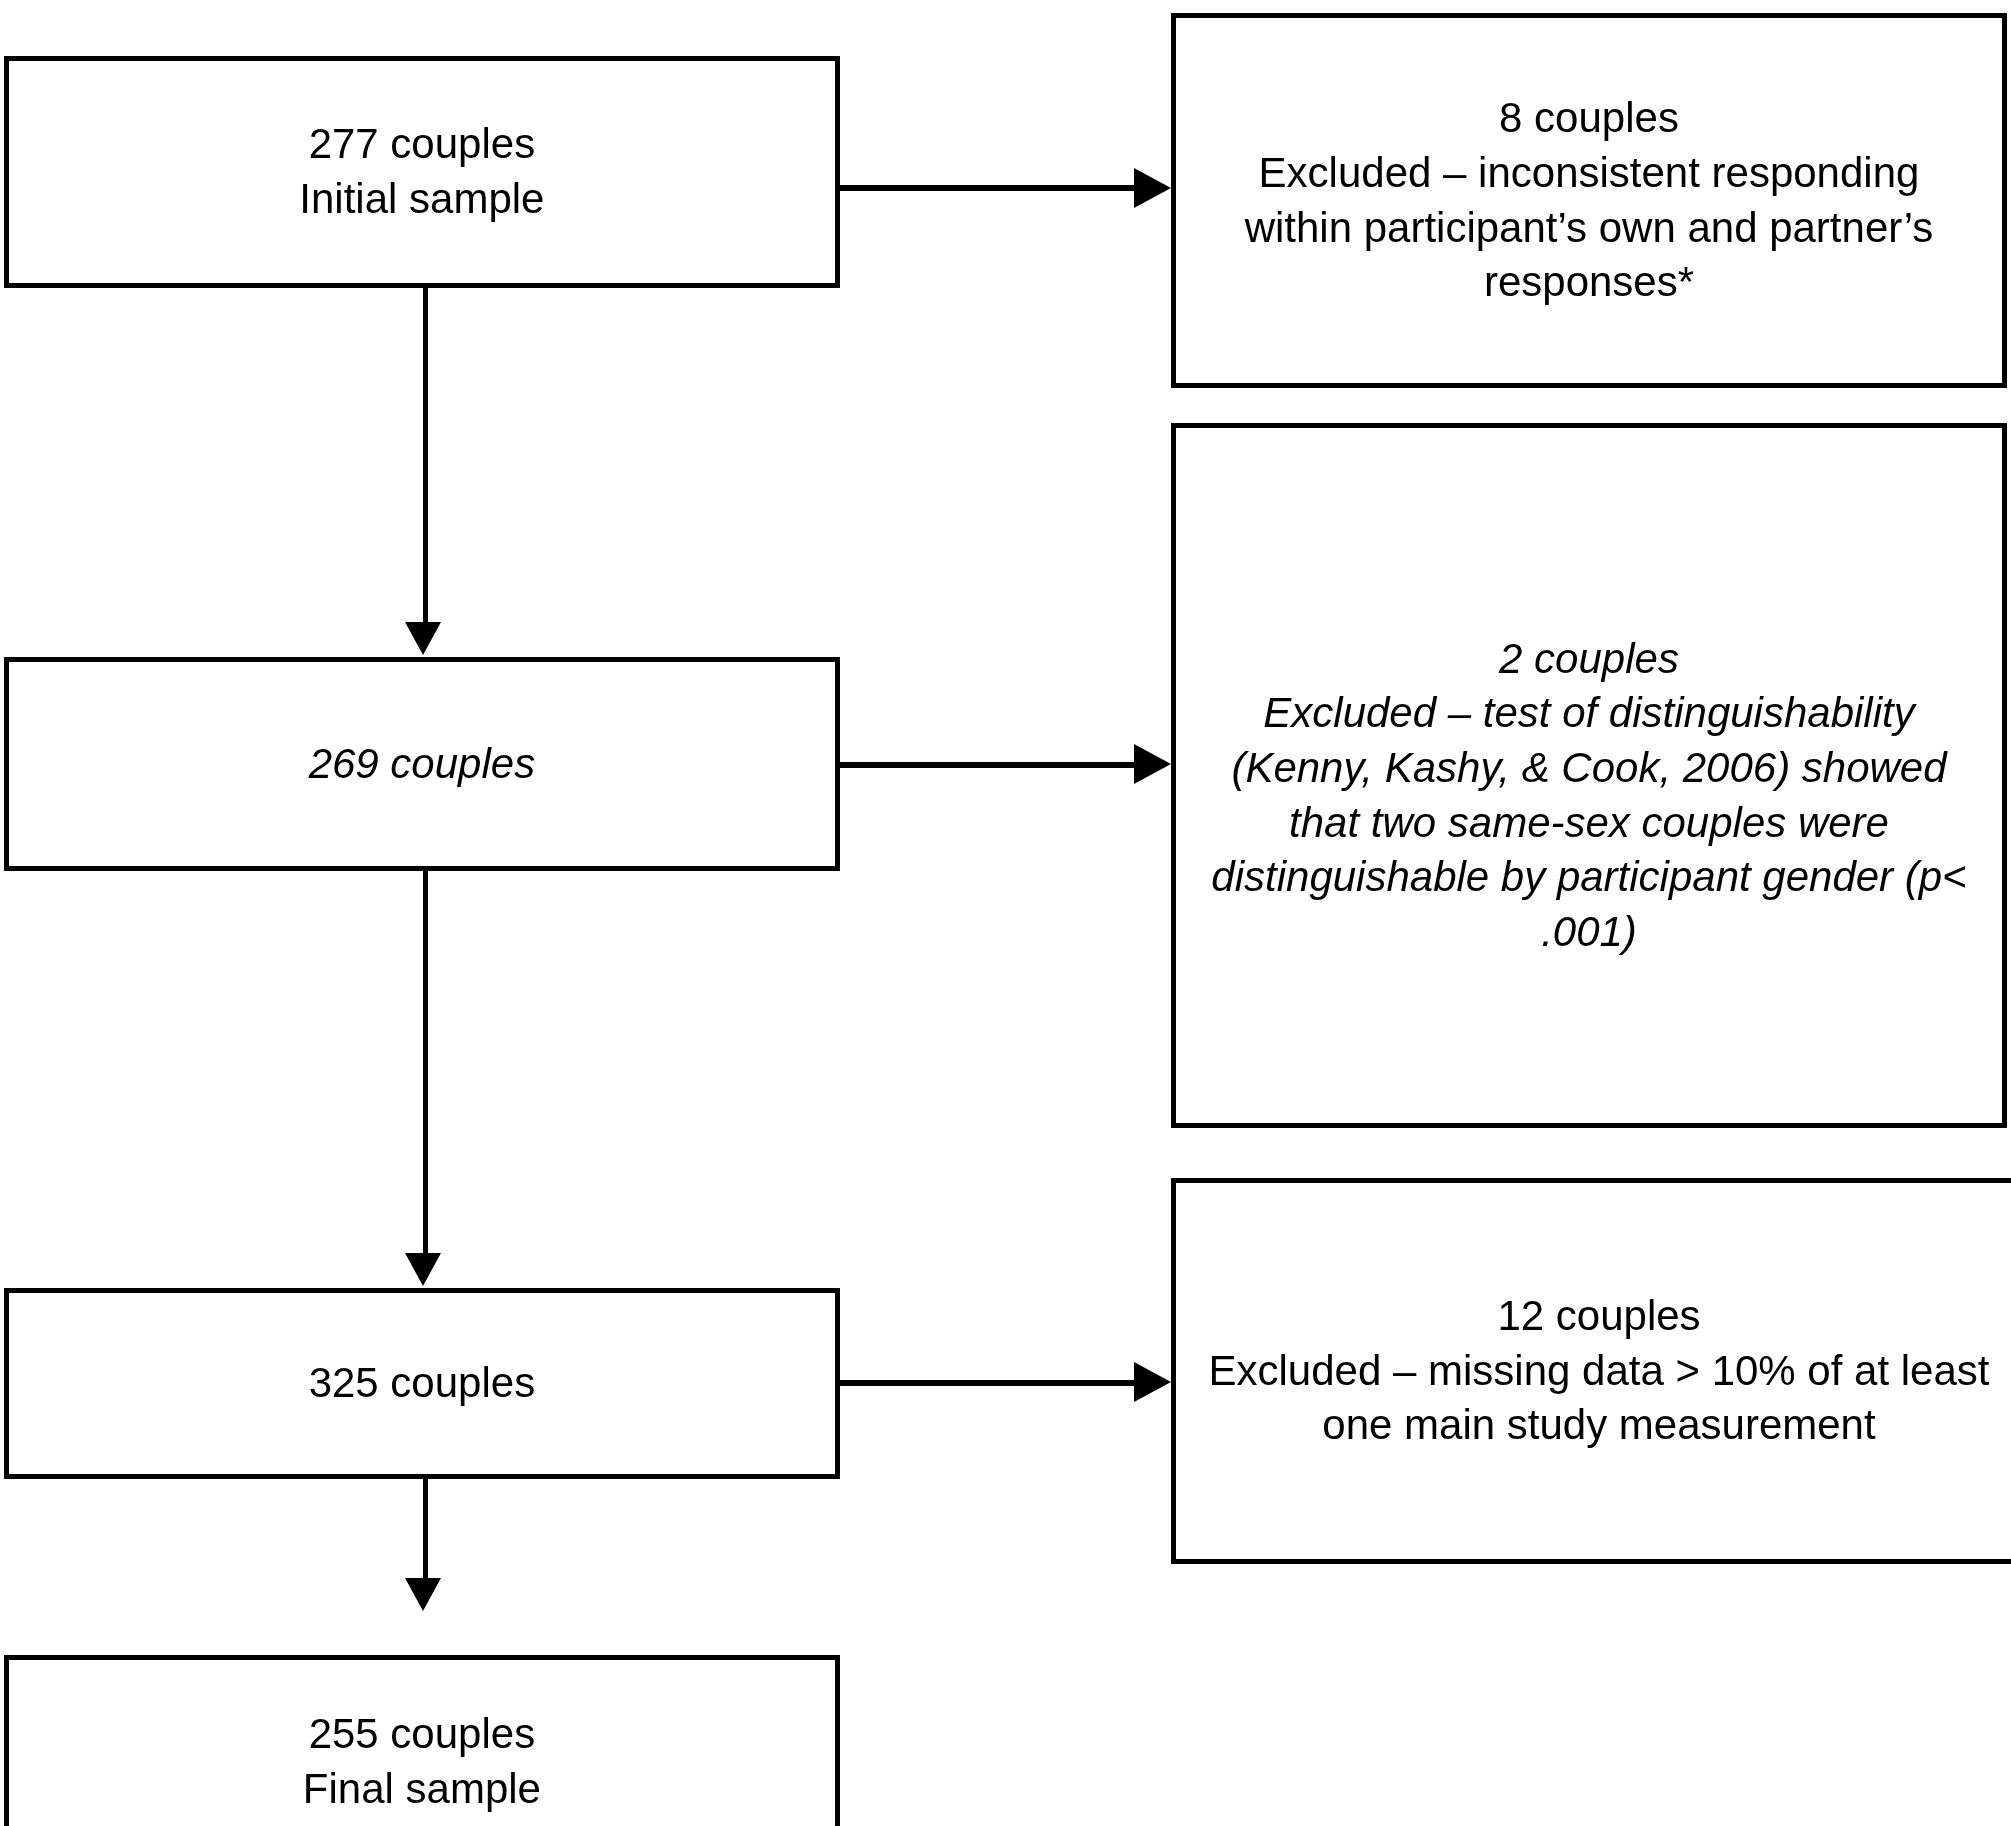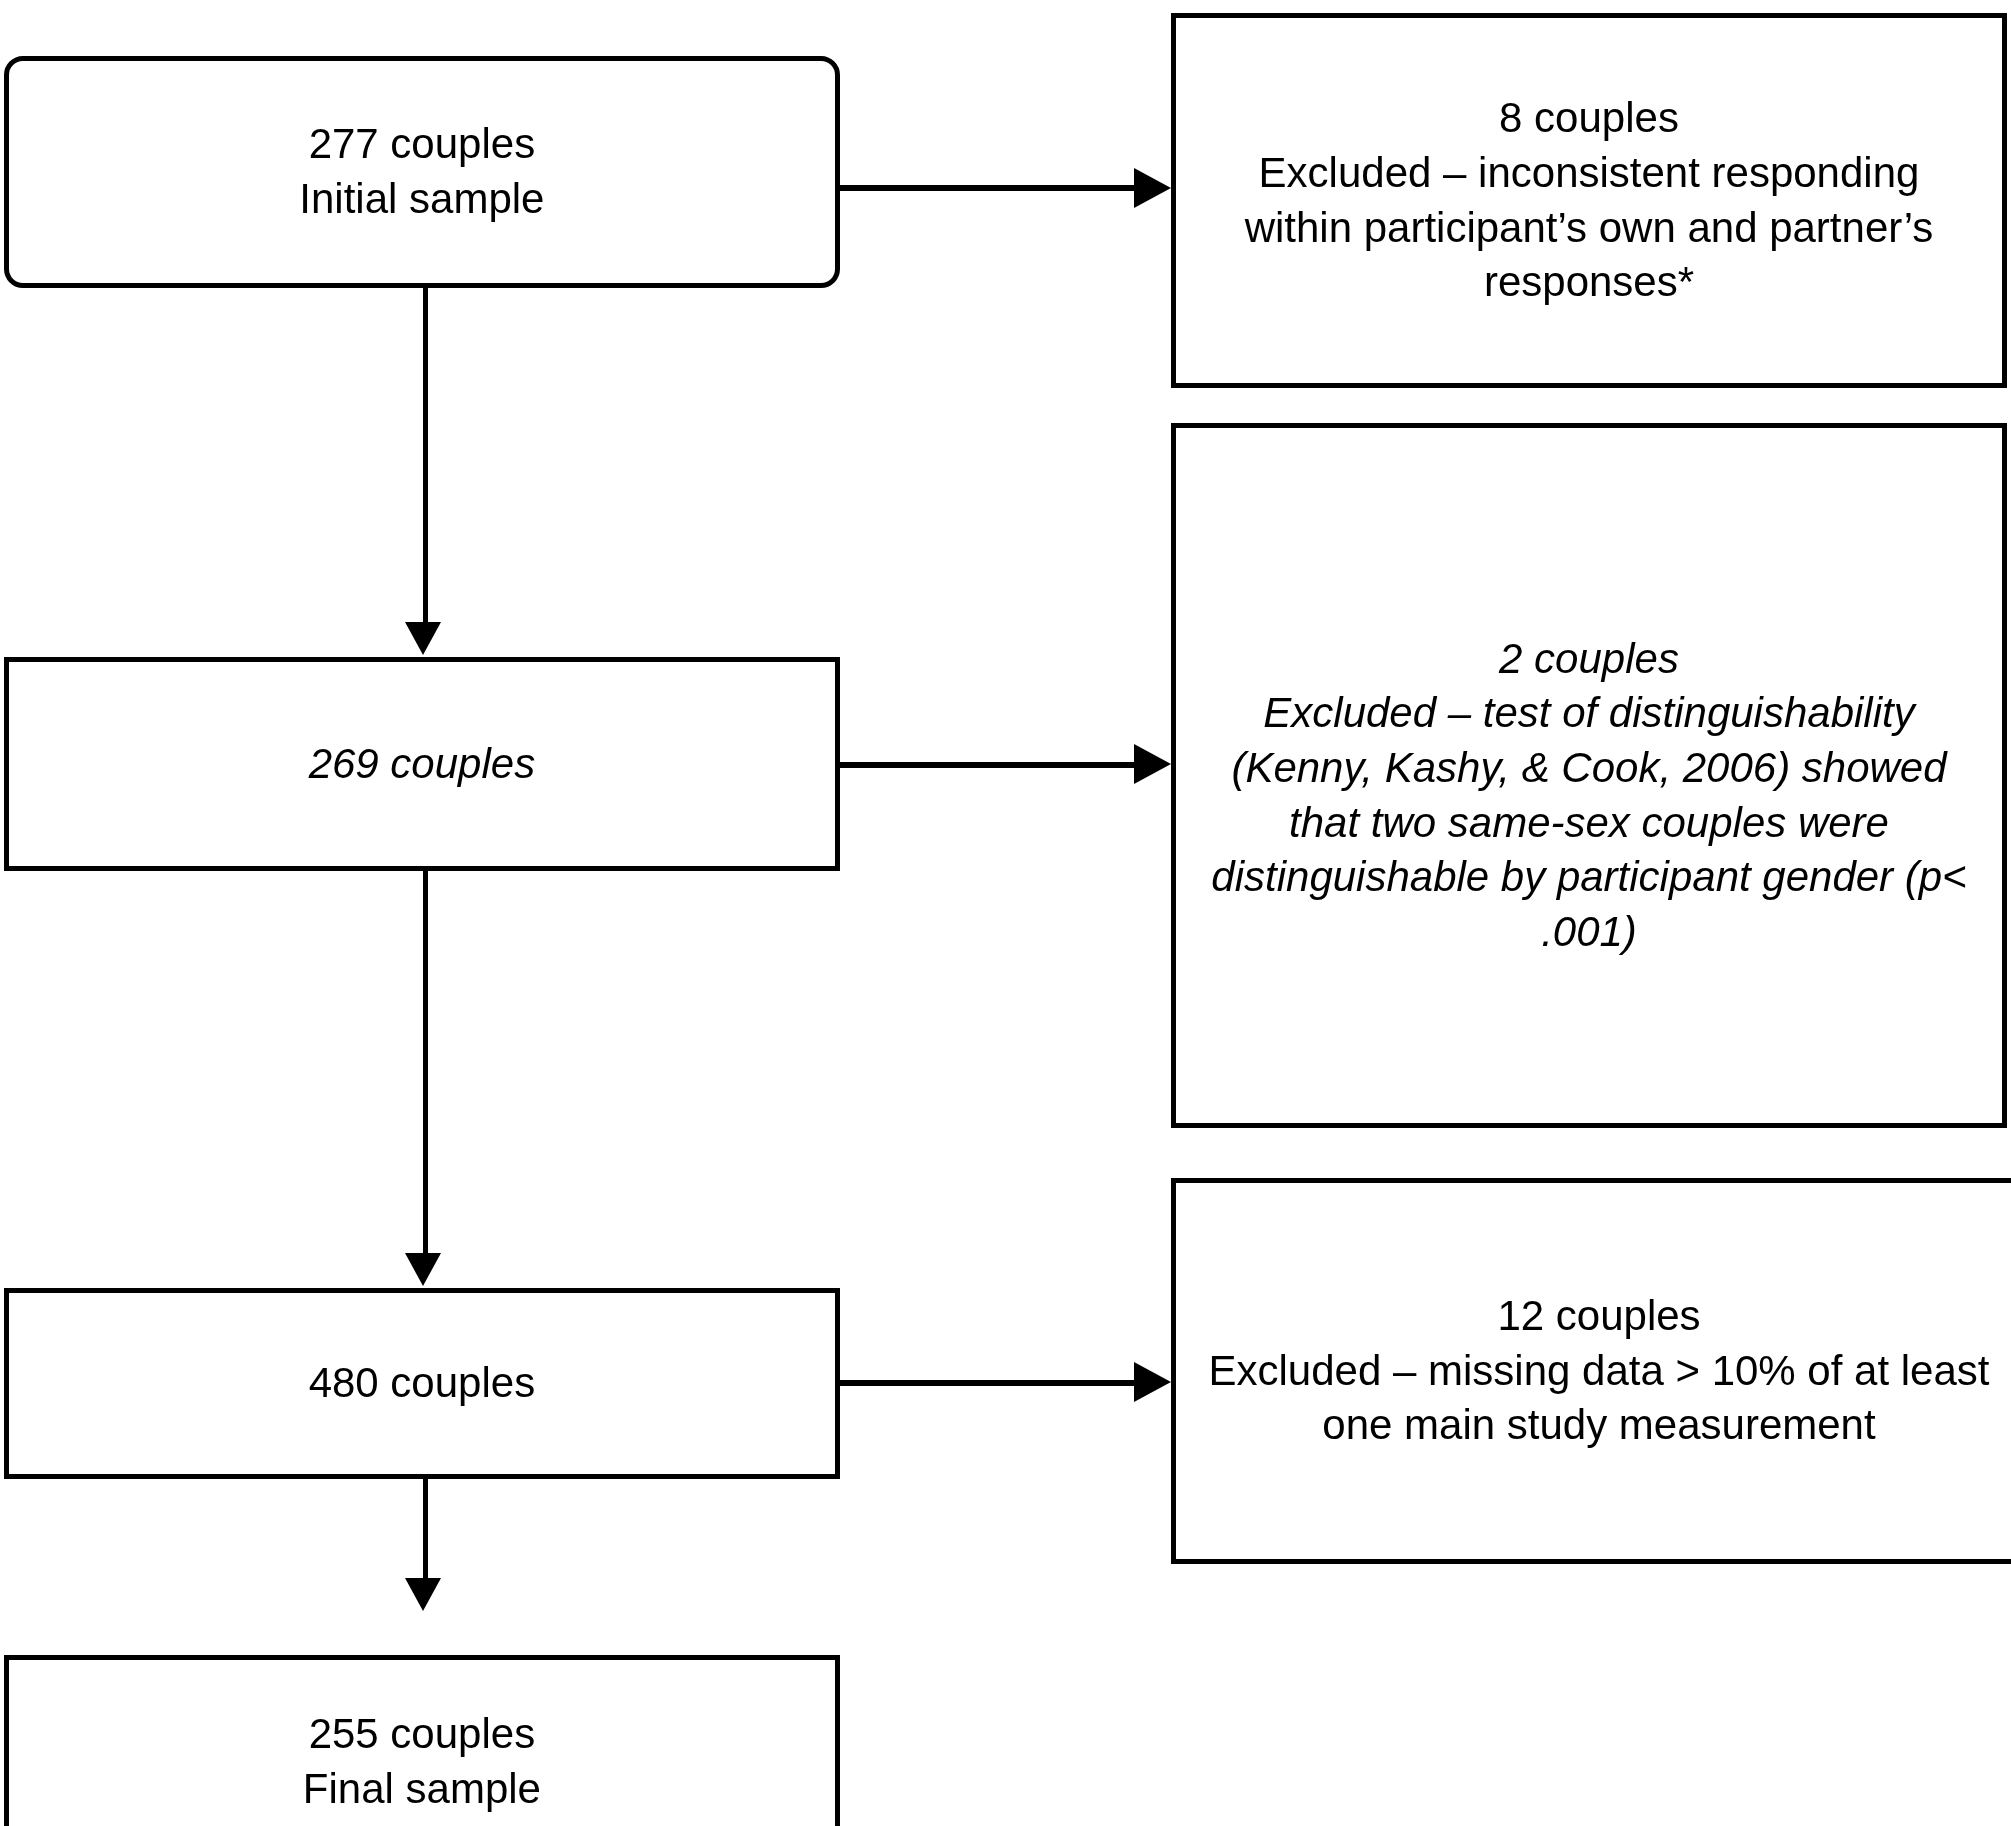--- a/index.html
+++ b/index.html
@@ -31,21 +31,21 @@
     line-height: 1.30;
     white-space: pre-line;
     padding: 0 25px;
   }
   .italic .boxtext {
     font-style: italic;
     margin-top: 40px;
   }
 
   
-  #box-initial   { left: 3.9px;  top: 56px;   width: 836px; height: 232px; border-radius: 19px; }
+  #box-initial   { left: 3.9px;  top: 56px;   width: 836px; height: 232px; }
   #box-269       { left: 3.9px;  top: 657px;  width: 836px; height: 214px; font-style: italic; }
   #box-267       { left: 3.9px;  top: 1288px; width: 836px; height: 191px; }
   #box-final     { left: 3.9px;  top: 1612px; width: 836px; height: 214px; margin-top: 43px; }
 
   
   #box-excl-1    { left: 1171px; top: 13px;    width: 836px; height: 375px; align-items: center; }
   #box-excl-2    { left: 1171px; top: 423px;  width: 836px; height: 705px; }
   #box-excl-3    { left: 1171px; top: 1178px; width: 856px; height: 386px; }
 
   
@@ -104,21 +104,21 @@
   <div class="flowbox" id="box-initial">
     <div class="boxtext">277 couples
 Initial sample</div>
   </div>
 
   <div class="flowbox" id="box-269">
     <div class="boxtext">269 couples</div>
   </div>
 
   <div class="flowbox" id="box-267">
-    <div class="boxtext">480 couples</div>
+    <div class="boxtext">325 couples</div>
   </div>
 
   <div class="flowbox" id="box-final">
     <div class="boxtext">255 couples
 Final sample</div>
   </div>
 
   <div class="flowbox" id="box-excl-1">
     <div class="boxtext">8 couples
 Excluded – inconsistent responding within participant’s own and partner’s responses*</div>

